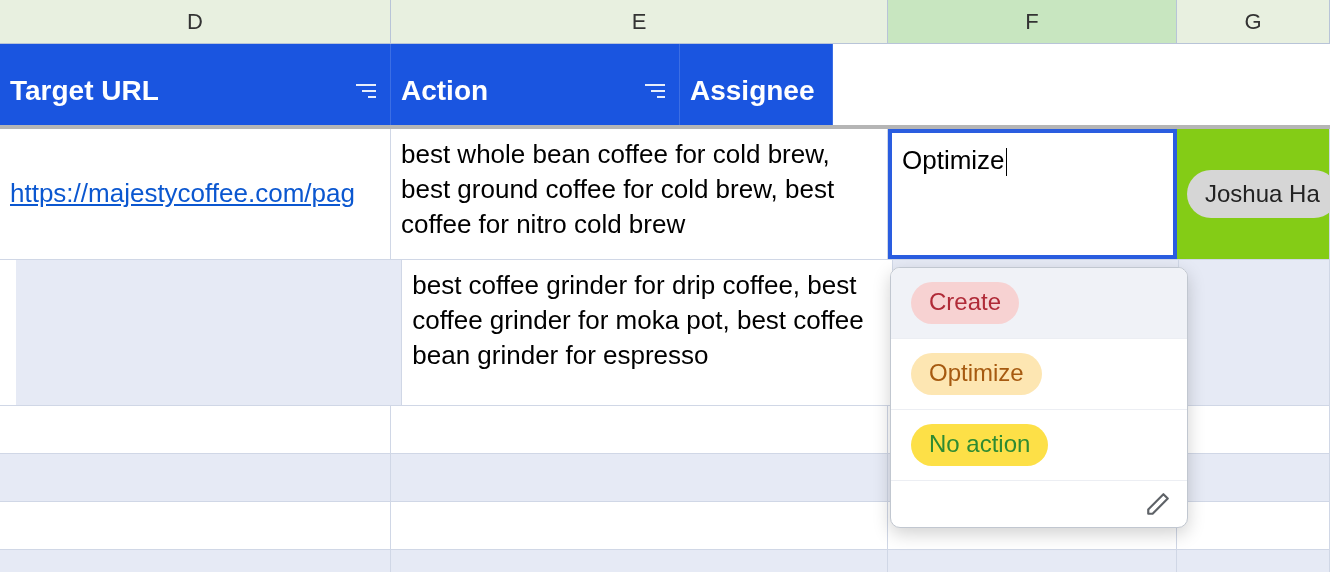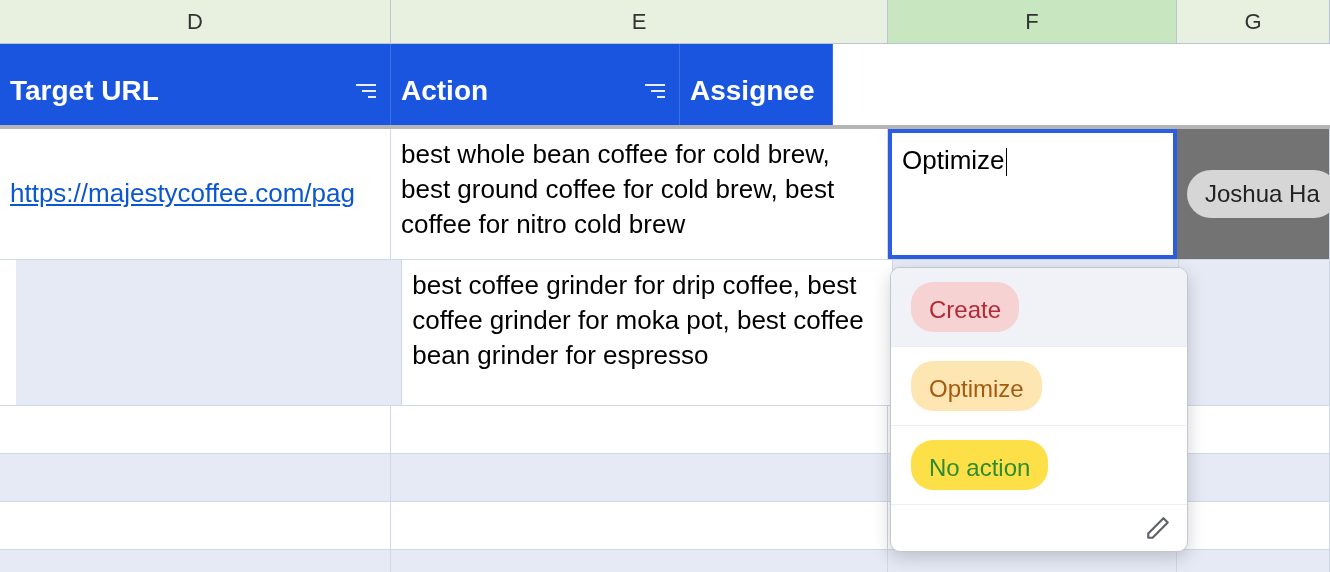--- a/index.html
+++ b/index.html
@@ -143,21 +143,21 @@
   .dropdown .opt-row {
     padding: 14px 20px;
     border-bottom: 1px solid #eceef3;
     display:flex;
   }
   .dropdown .opt-row.highlight {
     background: #f0f2f7;
   }
   .opt-pill {
     display:inline-block;
-    padding: 14px 18px 8px;
+    padding: 6px 18px 8px;
     border-radius: 22px;
     font-size: 24px;
     font-weight: 500;
   }
   .pill-create   { background:#f7d2d2; color:#b02a37; }
   .pill-optimize { background:#fde6b2; color:#a65a10; }
   .pill-noaction { background:#fde047; color:#2e8b32; }
 
   .dropdown .edit-row {
     display:flex;
@@ -212,21 +212,21 @@
 
   <div class="row" style="height:131px;">
     <div class="cell w-d url">
       <a href="#">https://majestycoffee.com/pag</a>
     </div>
     <div class="cell w-e keywords">best whole bean coffee for cold brew, best ground coffee for cold brew, best coffee for nitro cold brew</div>
     <div class="cell w-f active-cell">
       <span>Optimize</span>
         <span class="caret"></span>
     </div>
-    <div class="cell w-g" style="background:#737373;">
+    <div class="cell w-g" style="background:#84cc16;">
       <span class="chip">Joshua Ha</span>
     </div>
   </div>
 
   <div class="row" style="height:146px;padding-left:16px;">
     <div class="cell w-d alt"></div>
     <div class="cell w-e keywords">best coffee grinder for drip coffee, best coffee grinder for moka pot, best coffee bean grinder for espresso</div>
     <div class="cell w-f alt"></div>
     <div class="cell w-g alt"></div>
   </div>

